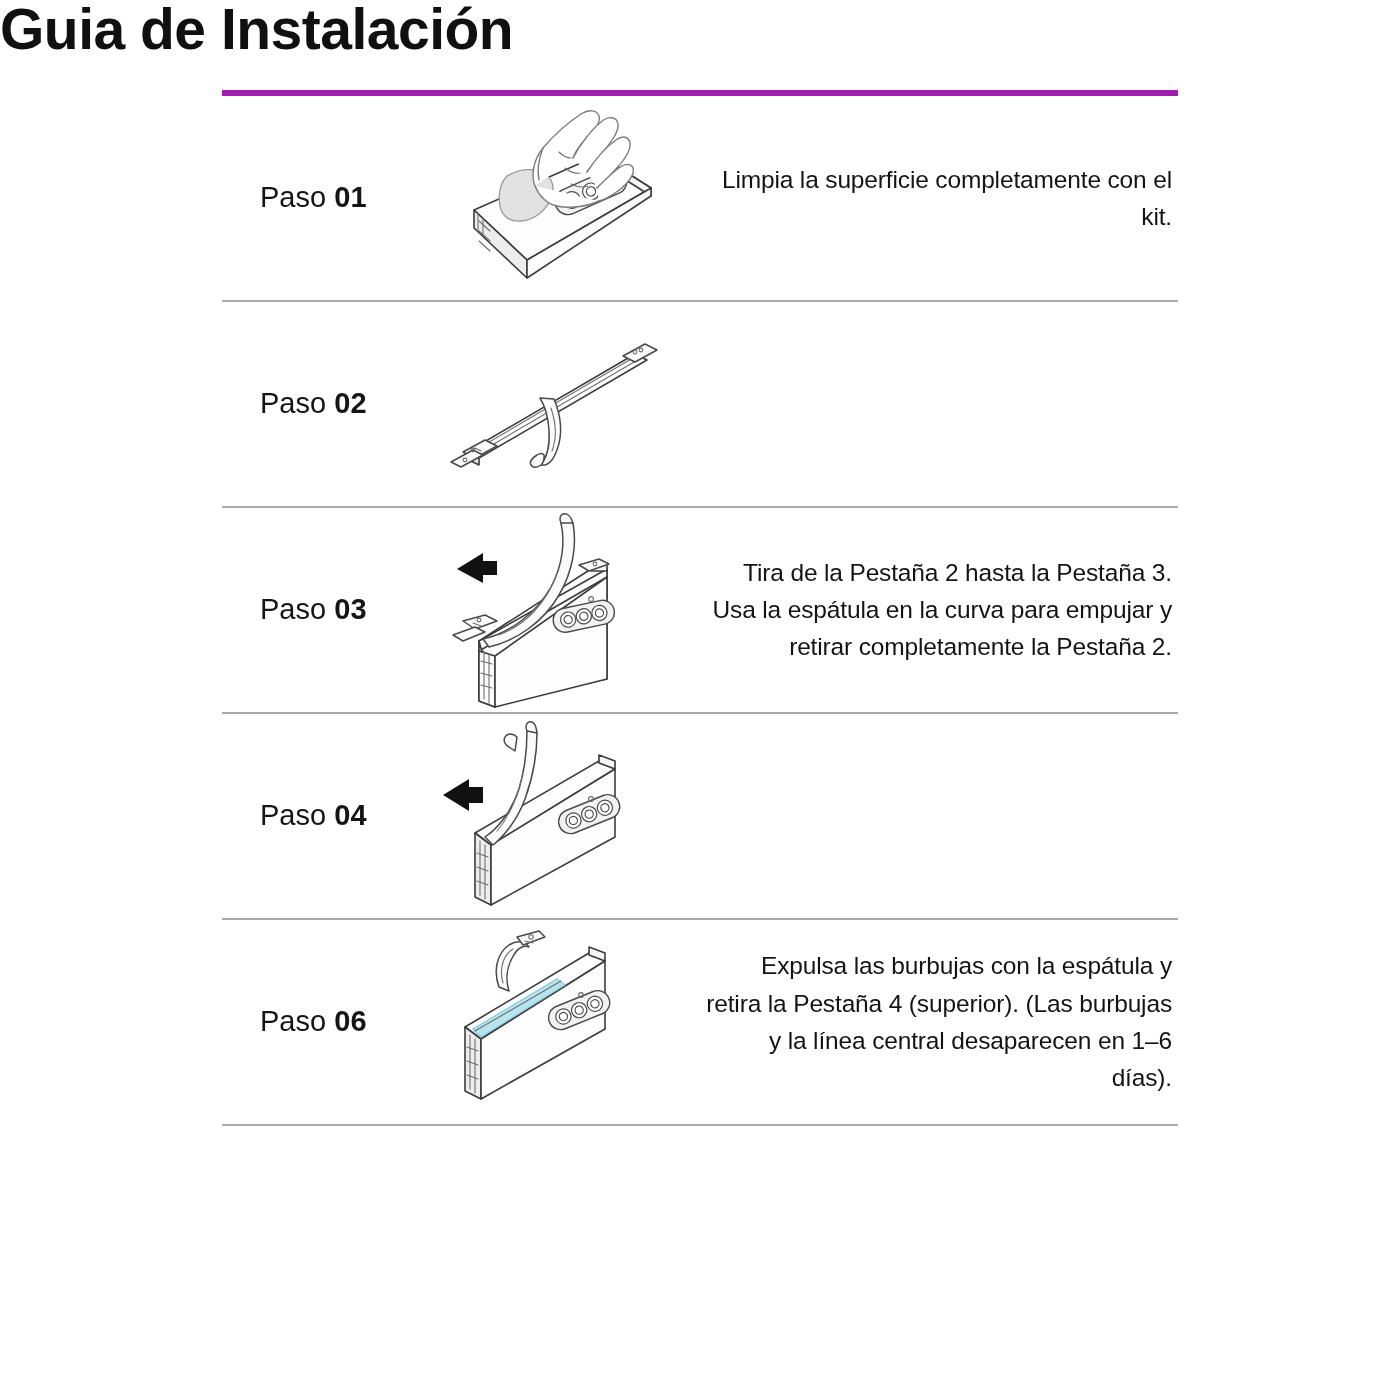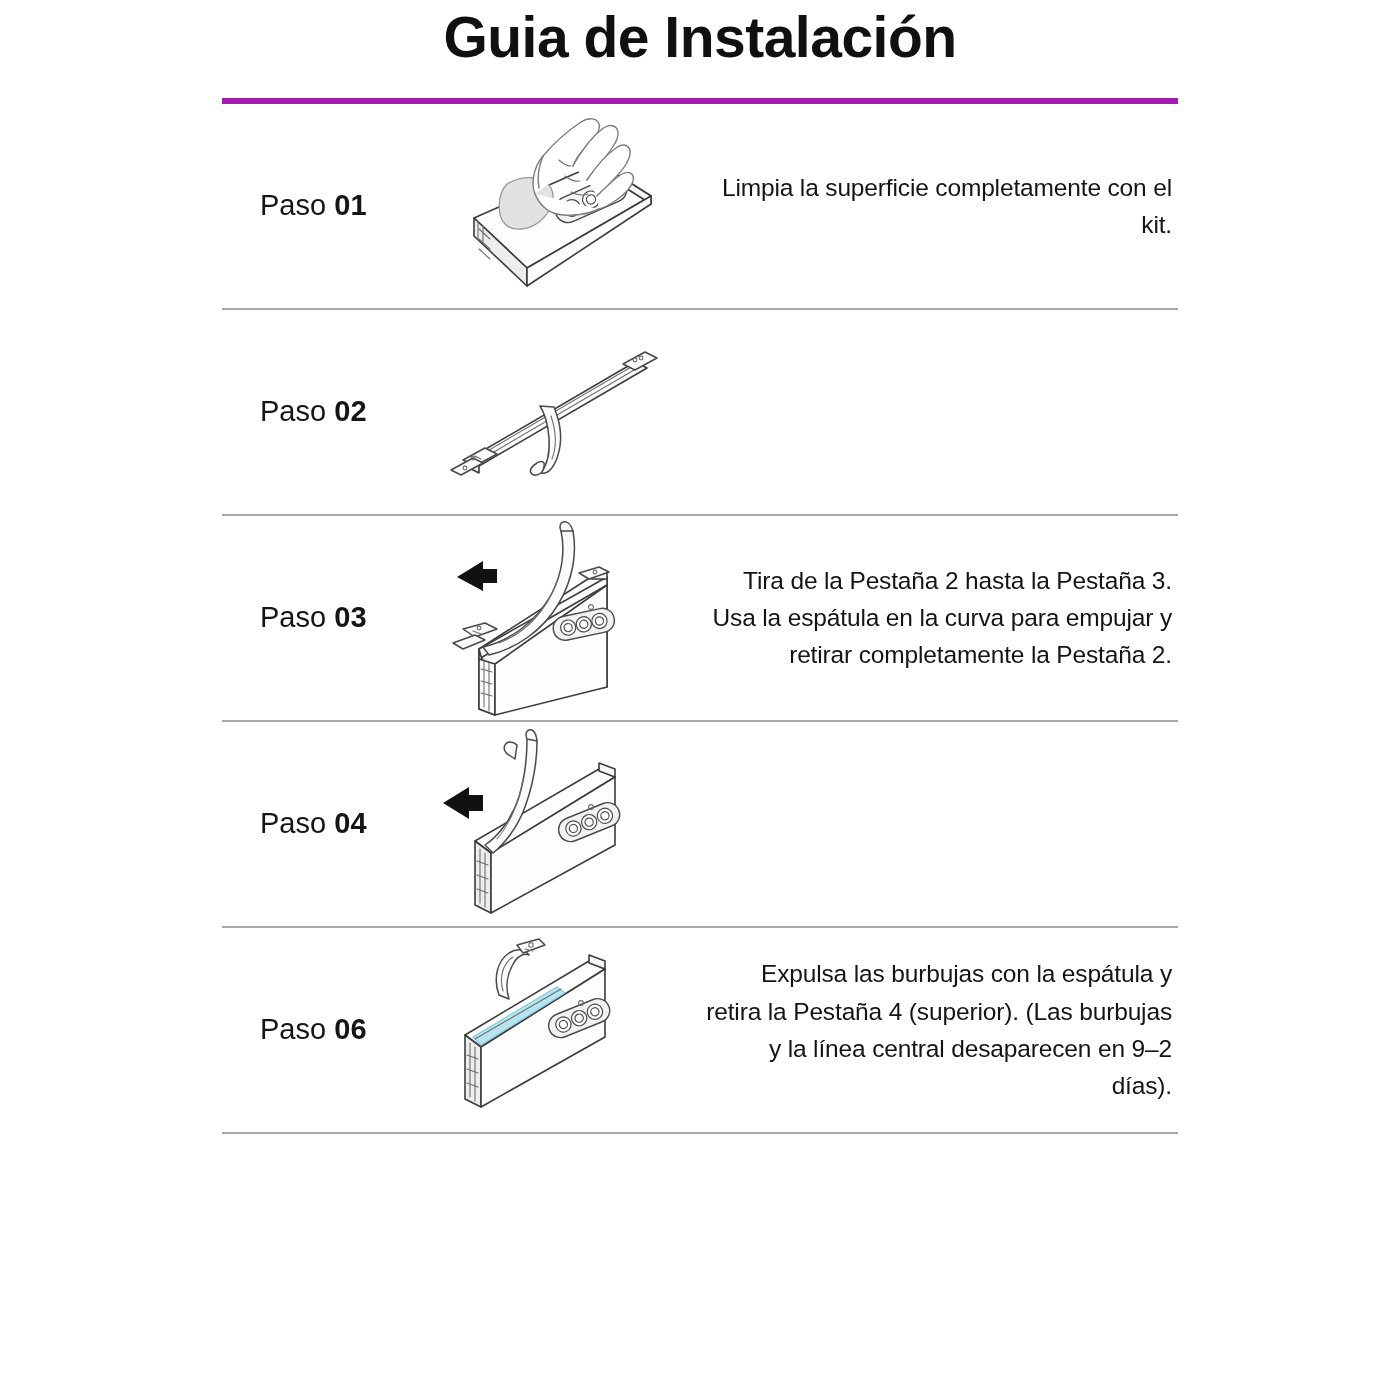--- a/index.html
+++ b/index.html
@@ -17,22 +17,21 @@
   .page {
     position: relative;
     width: 1400px;
     height: 1400px;
     background: #ffffff;
     box-sizing: border-box;
   }
 
   
   .header {
-    text-align: center;
-    margin-top: 8px;
+    text-align: left;
   }
   .title {
     font-size: 57px;
     font-weight: 700;
     letter-spacing: -0.5px;
     color: #101010;
     line-height: 1.05;
     margin: 0;
   }
   .subtitle {
@@ -318,17 +317,17 @@
           <circle class="ln-t" cx="142" cy="72" r="2.4"></circle>
 
           <path class="tab-face" d="M60,64 C54,48 58,30 70,22 C78,17 86,18 90,24
                                      C86,22 80,24 76,30 C68,42 66,56 70,68 Z"></path>
           <path class="ln-t" d="M64,60 C60,46 64,32 74,26"></path>
           <path class="tab-face" d="M78,14 L100,8 L106,14 L84,22 Z"></path>
           <circle class="ln-t" cx="92" cy="14" r="2.2"></circle>
           <path class="ln-t" d="M86,18 l8,2"></path>
         </svg>
       </div>
-      <div class="step-text">Expulsa las burbujas con la espátula y retira la Pestaña 4 (superior). (Las burbujas y la línea central desaparecen en 9–2 días).</div>
+      <div class="step-text">Expulsa las burbujas con la espátula y retira la Pestaña 4 (superior). (Las burbujas y la línea central desaparecen en 1–6 días).</div>
     </div>
 
   </div>
 </div>
 
 </body></html>

